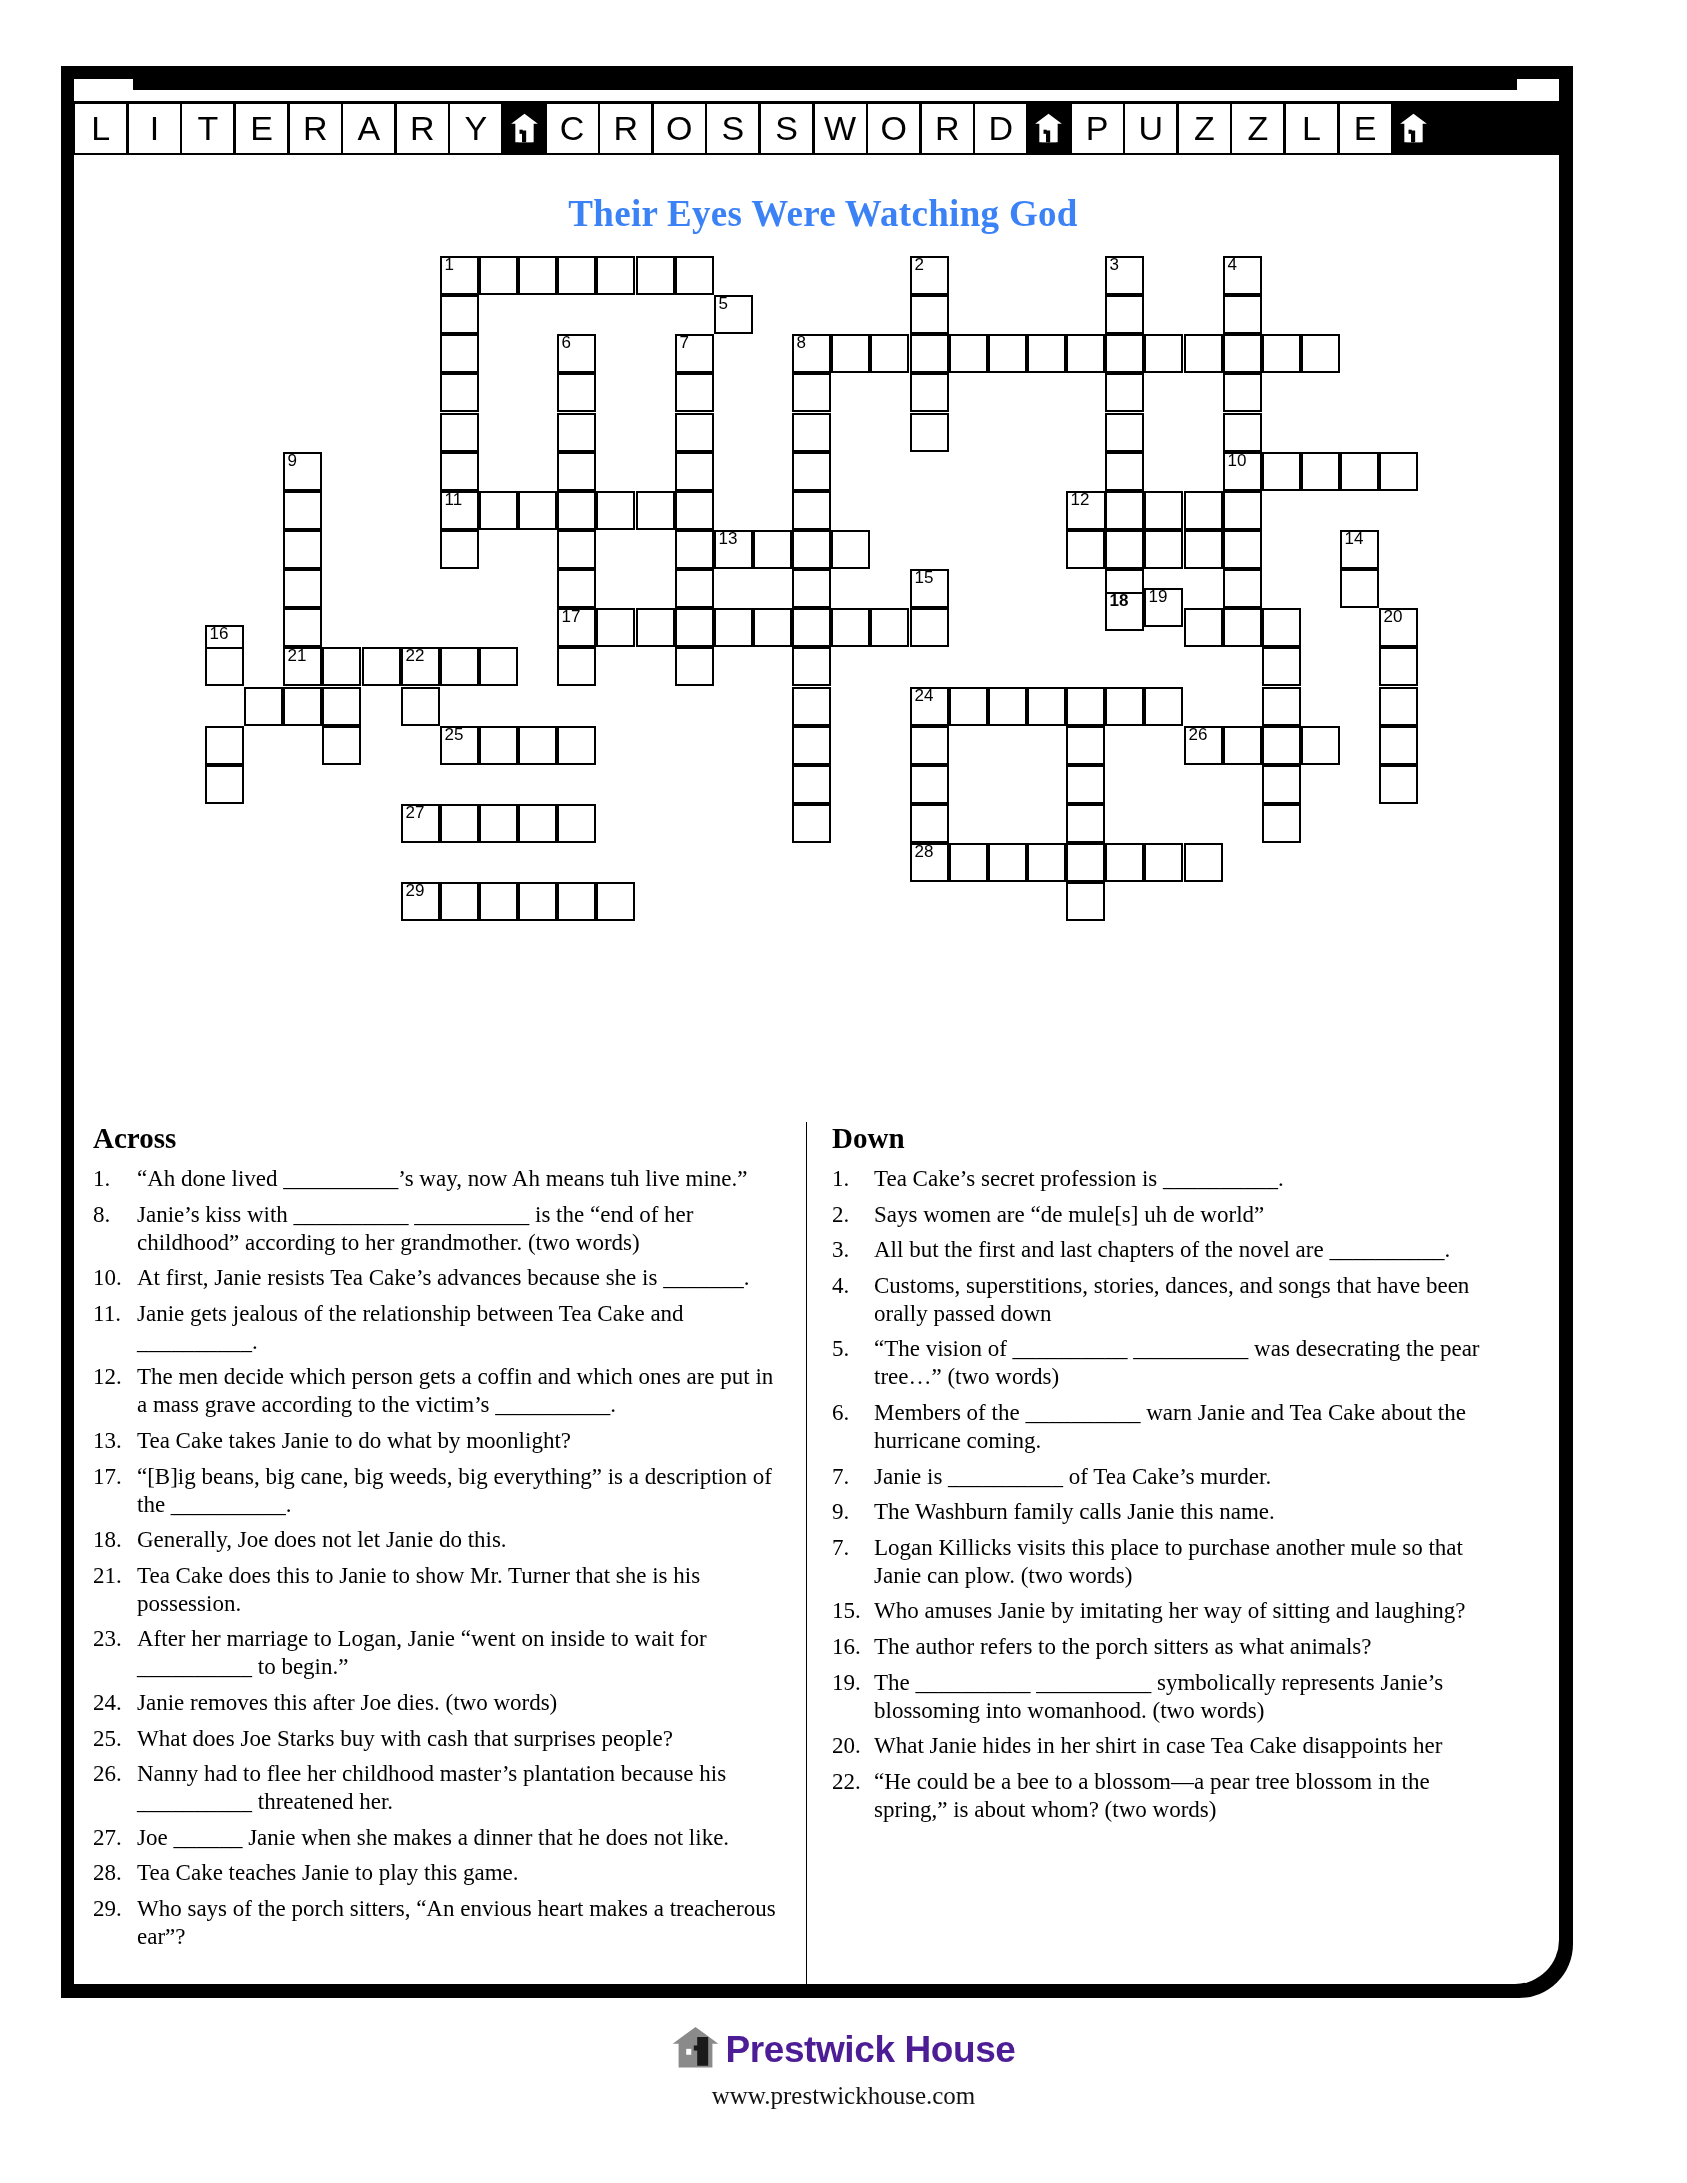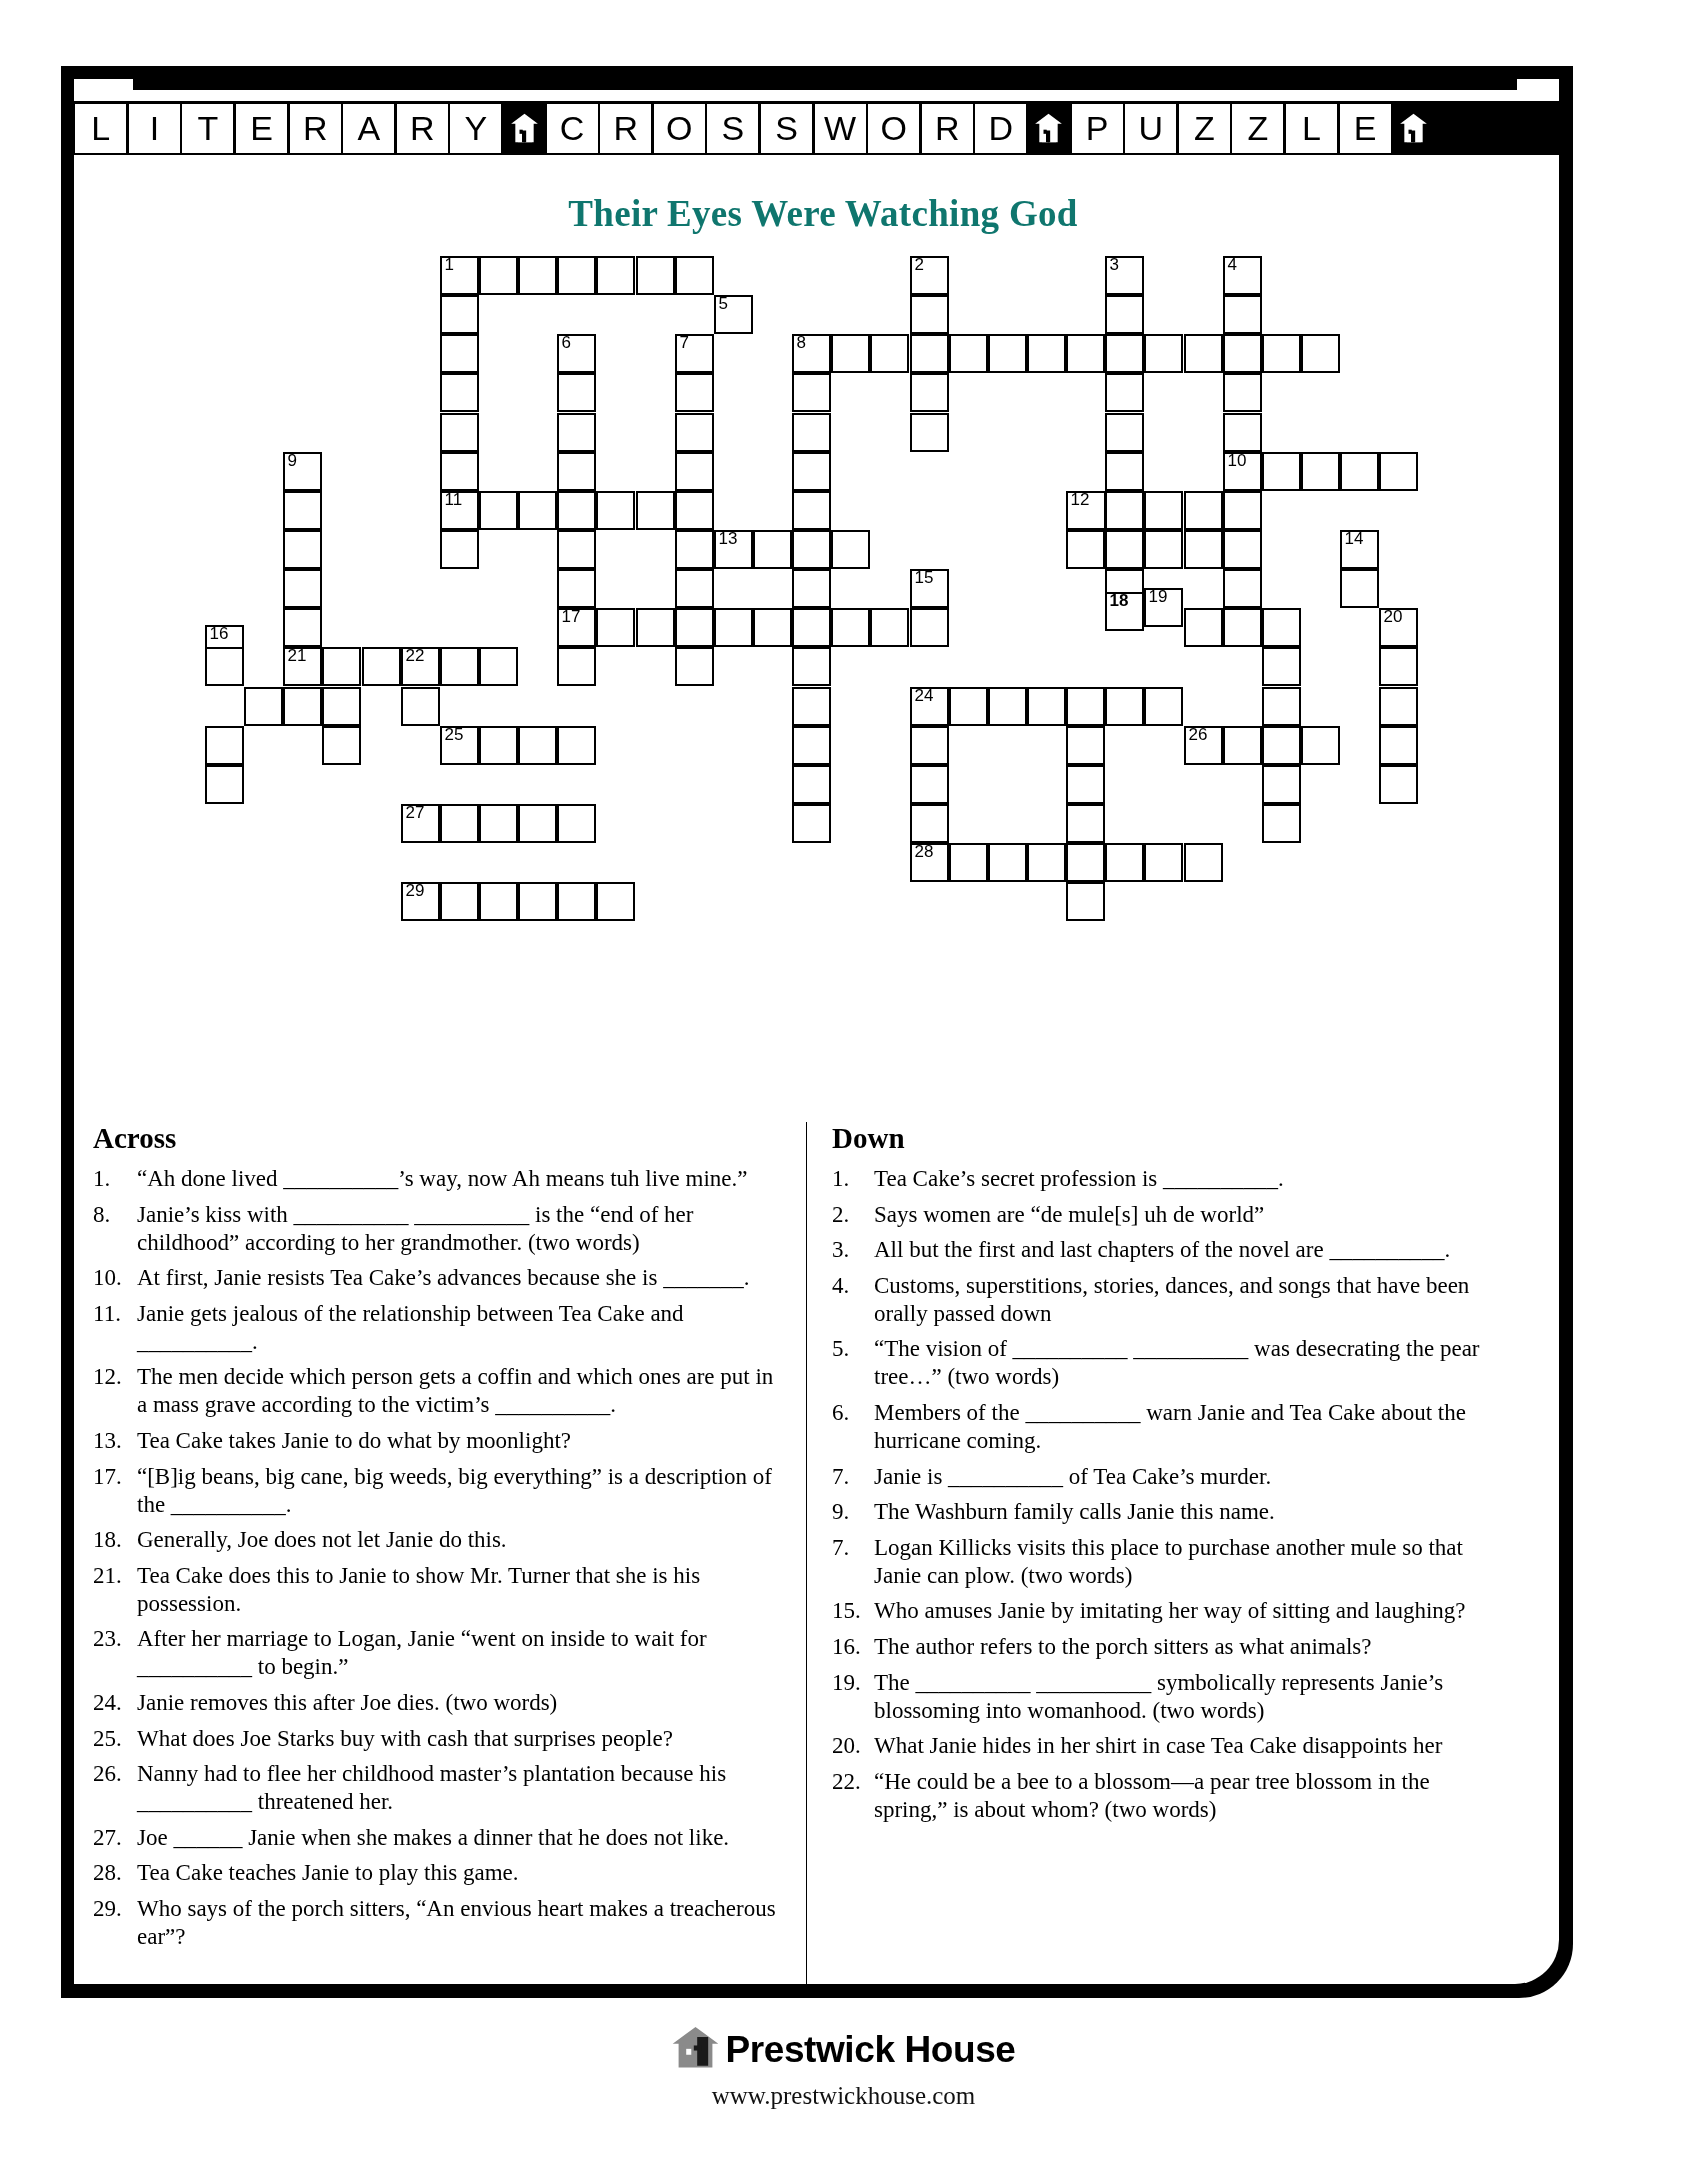--- a/index.html
+++ b/index.html
@@ -74,21 +74,21 @@
 
   
   #book-title {
     position: absolute;
     left: 74px; top: 192px;
     width: 1498px;
     text-align: center;
     font-family: "Liberation Serif", "DejaVu Serif", serif;
     font-weight: bold;
     font-size: 37px;
-    color: #0f766e;
+    color: #3b82f6;
     letter-spacing: 0.3px;
   }
 
   
   #grid-wrap {
     position: absolute;
     left: 205px; top: 256px;
     width: 1282px; height: 835px;
   }
   .cell {
@@ -157,21 +157,21 @@
   #logo-row {
     display: flex;
     align-items: center;
     justify-content: center;
     gap: 5px;
   }
   #logo-name {
     font-family: "Liberation Sans", "DejaVu Sans", sans-serif;
     font-weight: bold;
     font-size: 37px;
-    color: #000000;
+    color: #4c1d95;
     letter-spacing: -0.4px;
   }
   #logo-url {
     margin-top: 6.7px;
     font-family: "Liberation Serif", "DejaVu Serif", serif;
     font-size: 25px;
     color: #111111;
   }
 </style>
 </head>

